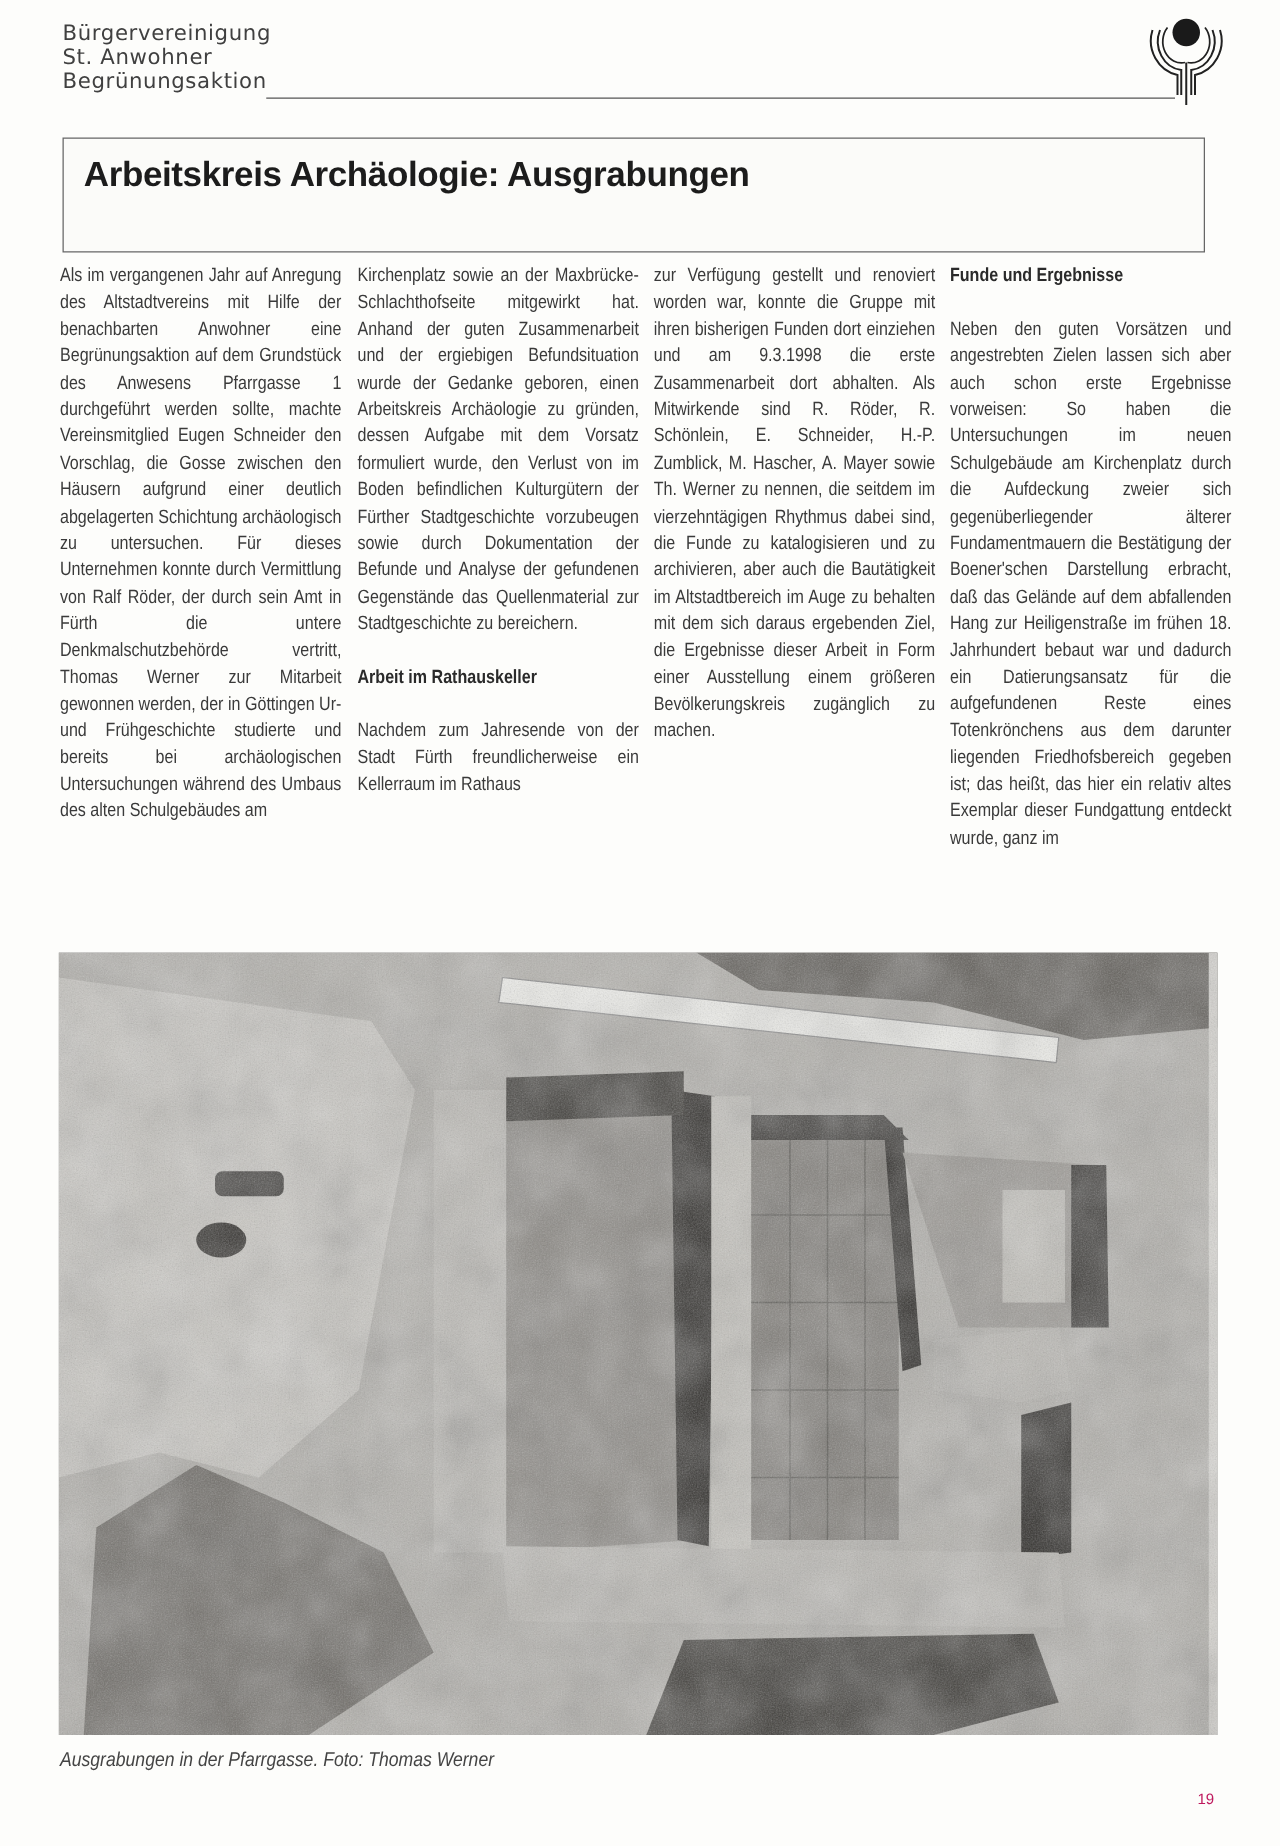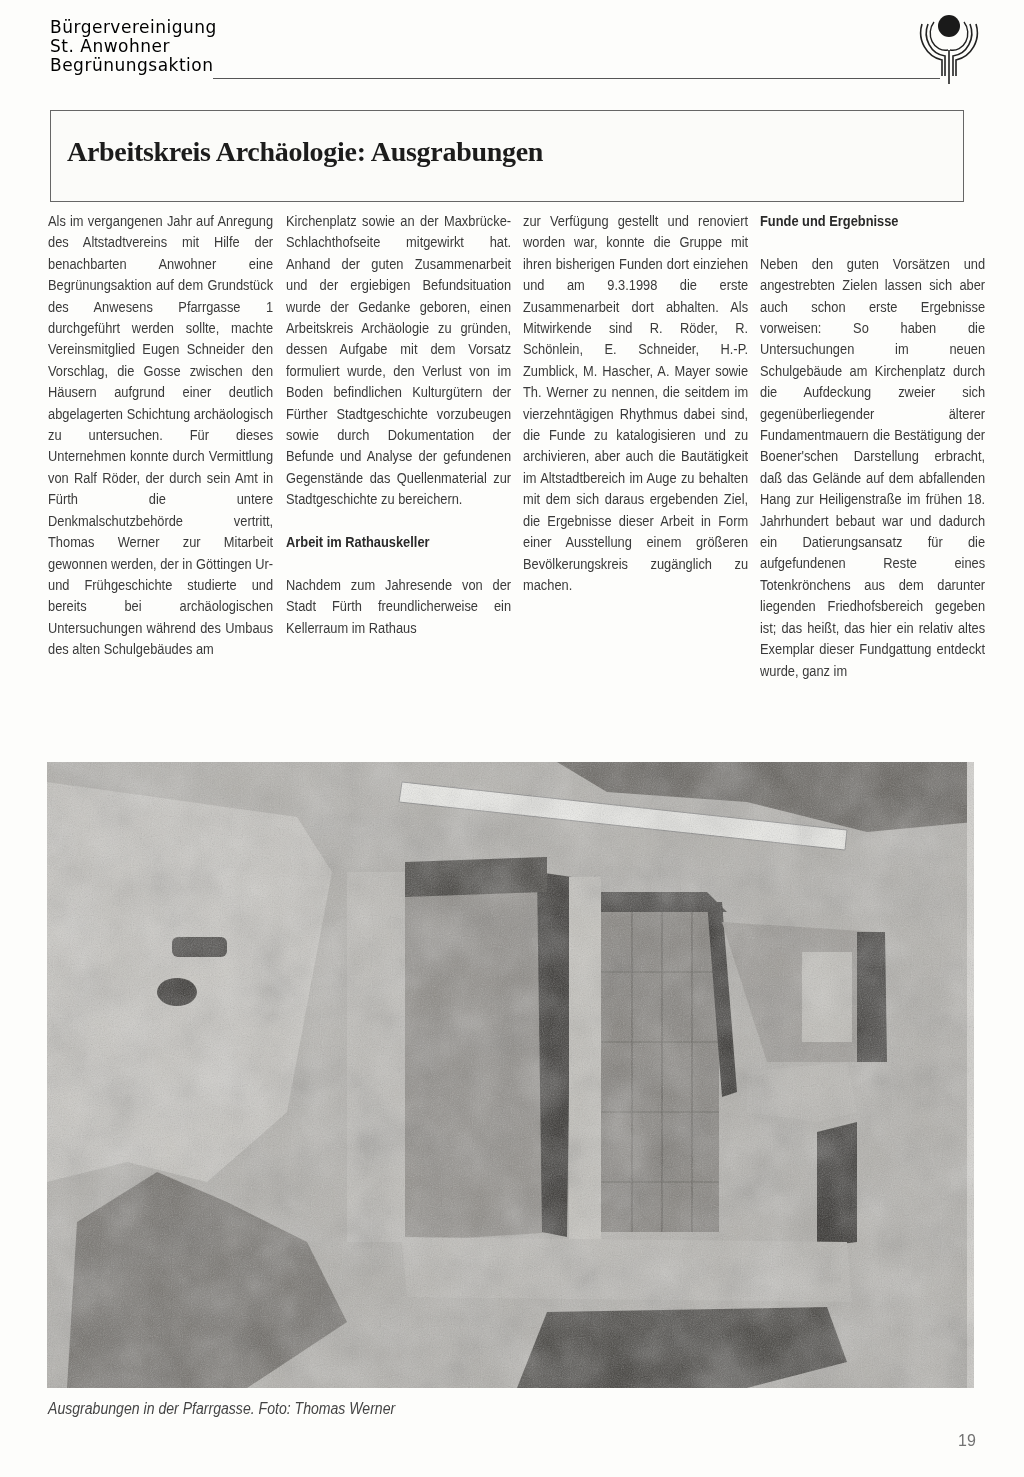--- a/index.html
+++ b/index.html
@@ -2,33 +2,33 @@
 <html><head>
   <meta charset="utf-8">
   <style>
     html, body { margin: 0; padding: 0; }
     body {
       width: 1024px; height: 1477px; background: #fdfdfb; position: relative; overflow: hidden;
       font-family: "Liberation Sans", sans-serif; color: #333;
     }
     .masthead {
       position: absolute; left: 50px; top: 18px; font-family: "DejaVu Sans", sans-serif;
-      font-size: 17px; line-height: 19px; color: #000000; letter-spacing: 0.5px;
+      font-size: 17px; line-height: 19px; color: #404040; letter-spacing: 0.5px;
     }
     .masthead-line {
       position: absolute; left: 213px; top: 78px; width: 727px; height: 1px; background: #555;
     }
     .logo { position: absolute; left: 918px; top: 4px; width: 62px; height: 82px; }
     .title-box {
       position: absolute; left: 50px; top: 110px; width: 914px; height: 92px;
       border: 1.5px solid #666; box-sizing: border-box; background: #fbfbf9;
     }
     .title {
-      position: absolute; left: 16px; top: 24px; margin: 0;
-      font-family: Liberation Serif, serif; font-weight: bold; font-size: 28px; line-height: 34px;
+      position: absolute; left: 16px; top: 12px; margin: 0;
+      font-family: Liberation Sans, sans-serif; font-weight: bold; font-size: 28px; line-height: 34px;
       color: #1c1c1c; letter-spacing: -0.3px;
     }
     .col {
       position: absolute; top: 210px; width: 226px; font-family: "Liberation Sans", sans-serif;
       font-size: 15.3px; line-height: 21.4px; color: #3a3a3a; text-align: justify;
       transform: scaleX(0.84); transform-origin: left top; width: 268px;
     }
     .col p { margin: 0; hyphens: manual; }
     .col h3 {
       margin: 0; font-size: 15.3px; line-height: 21.4px; font-weight: bold; color: #2a2a2a;
@@ -40,21 +40,21 @@
     .spacer { height: 21.4px; }
     .photo {
       position: absolute; left: 47px; top: 762px; width: 927px; height: 626px;
       background: #a8a6a2; overflow: hidden;
     }
     .caption {
       position: absolute; left: 48px; top: 1400px; font-style: italic; font-size: 16px;
       color: #444; transform: scaleX(0.88); transform-origin: left top;
     }
     .pageno {
-      position: absolute; left: 958px; top: 1432px; font-size: 16px; color: #737373;
+      position: absolute; left: 958px; top: 1432px; font-size: 12px; color: #be185d;
     }
   </style>
 </head>
 <body>
 
 <div class="masthead">
   <div>Bürgervereinigung</div>
   <div>St. Anwohner</div>
   <div>Begrünungsaktion</div>
 </div>

